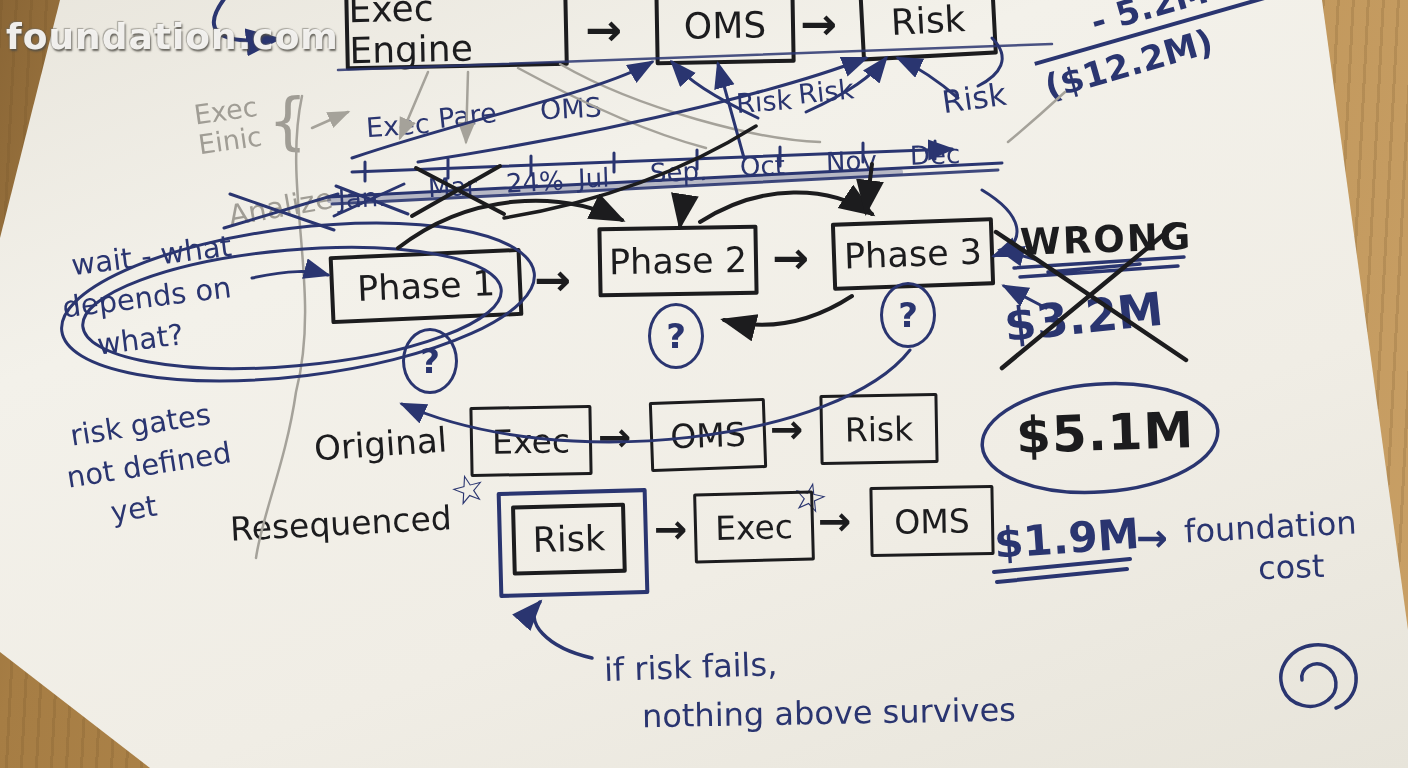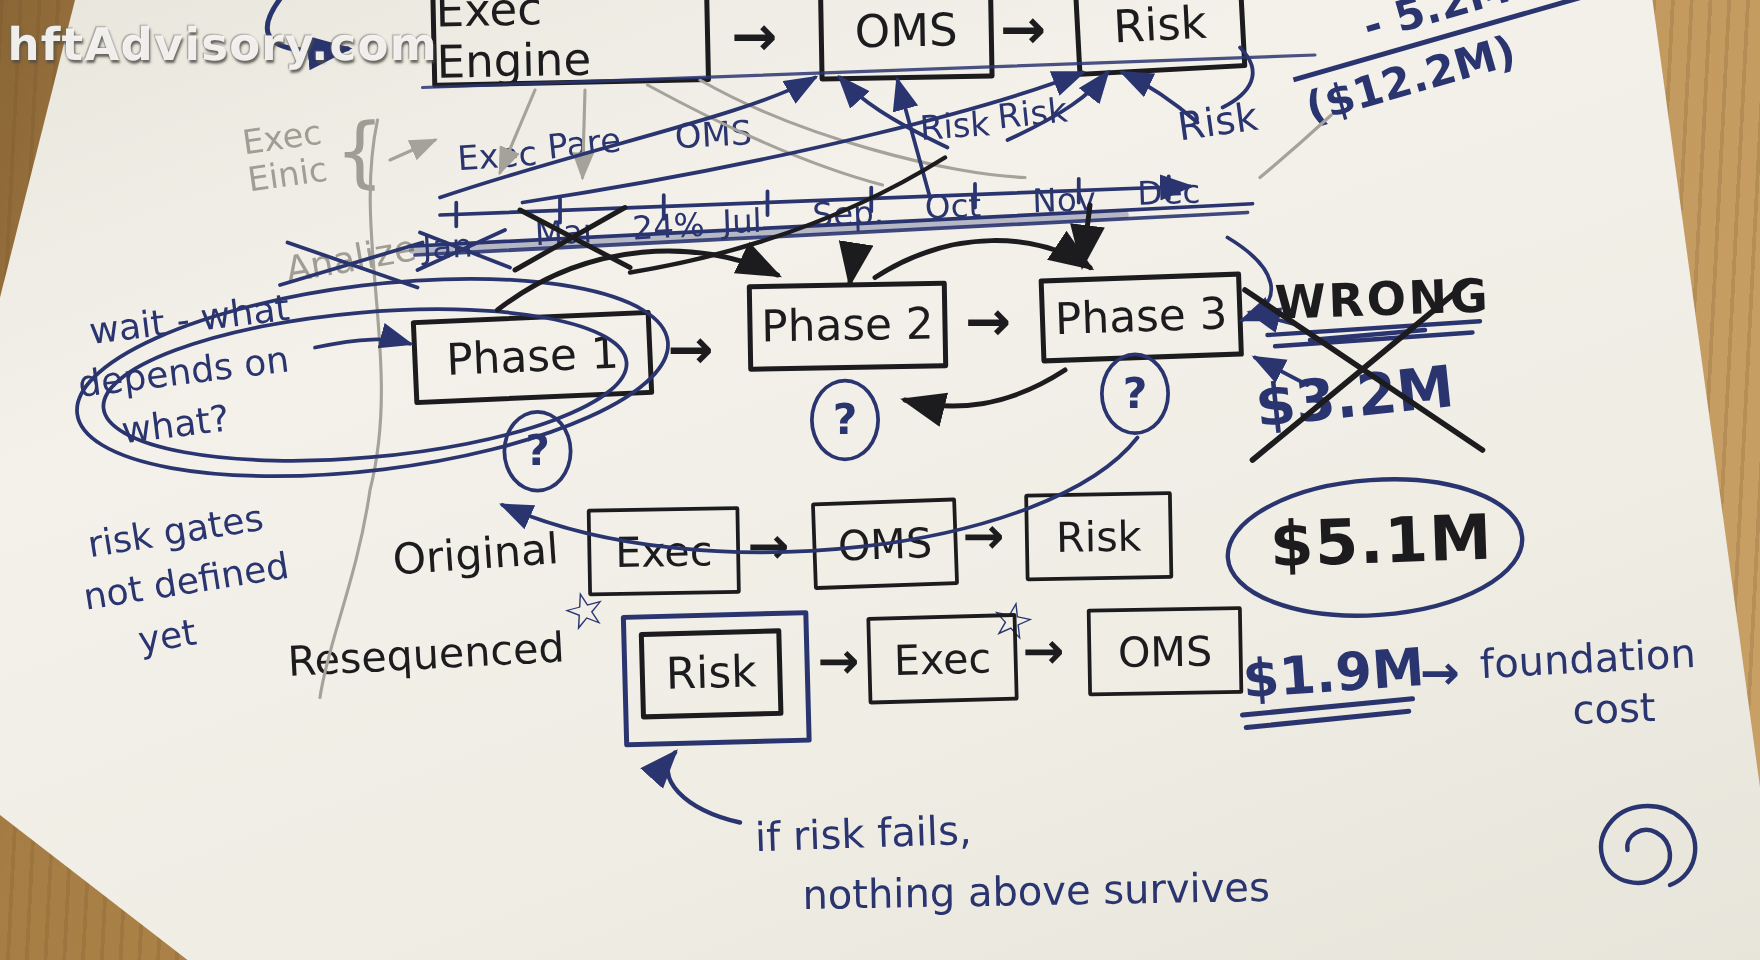--- a/index.html
+++ b/index.html
@@ -210,14 +210,14 @@
         <path d="M852,296 C806,326 764,330 724,320" marker-end="url(#mK)"></path>
         <path d="M756,126 C660,186 565,208 504,218" stroke-width="3.5"></path>
         <path d="M684,200 L680,226" marker-end="url(#mK)"></path>
         <path d="M872,164 L866,212" marker-end="url(#mK)"></path>
         <path d="M416,168 L504,214 M500,166 L412,216"></path>
         <path d="M996,232 L1186,360 M1174,226 L1002,368" stroke-width="4.5"></path>
       </g>
     </svg>
   </div>
 
-  <div id="watermark">hftAdvisory.com</div>
+  <div id="watermark">foundation.com</div>
 </div>
 
 </body></html>

